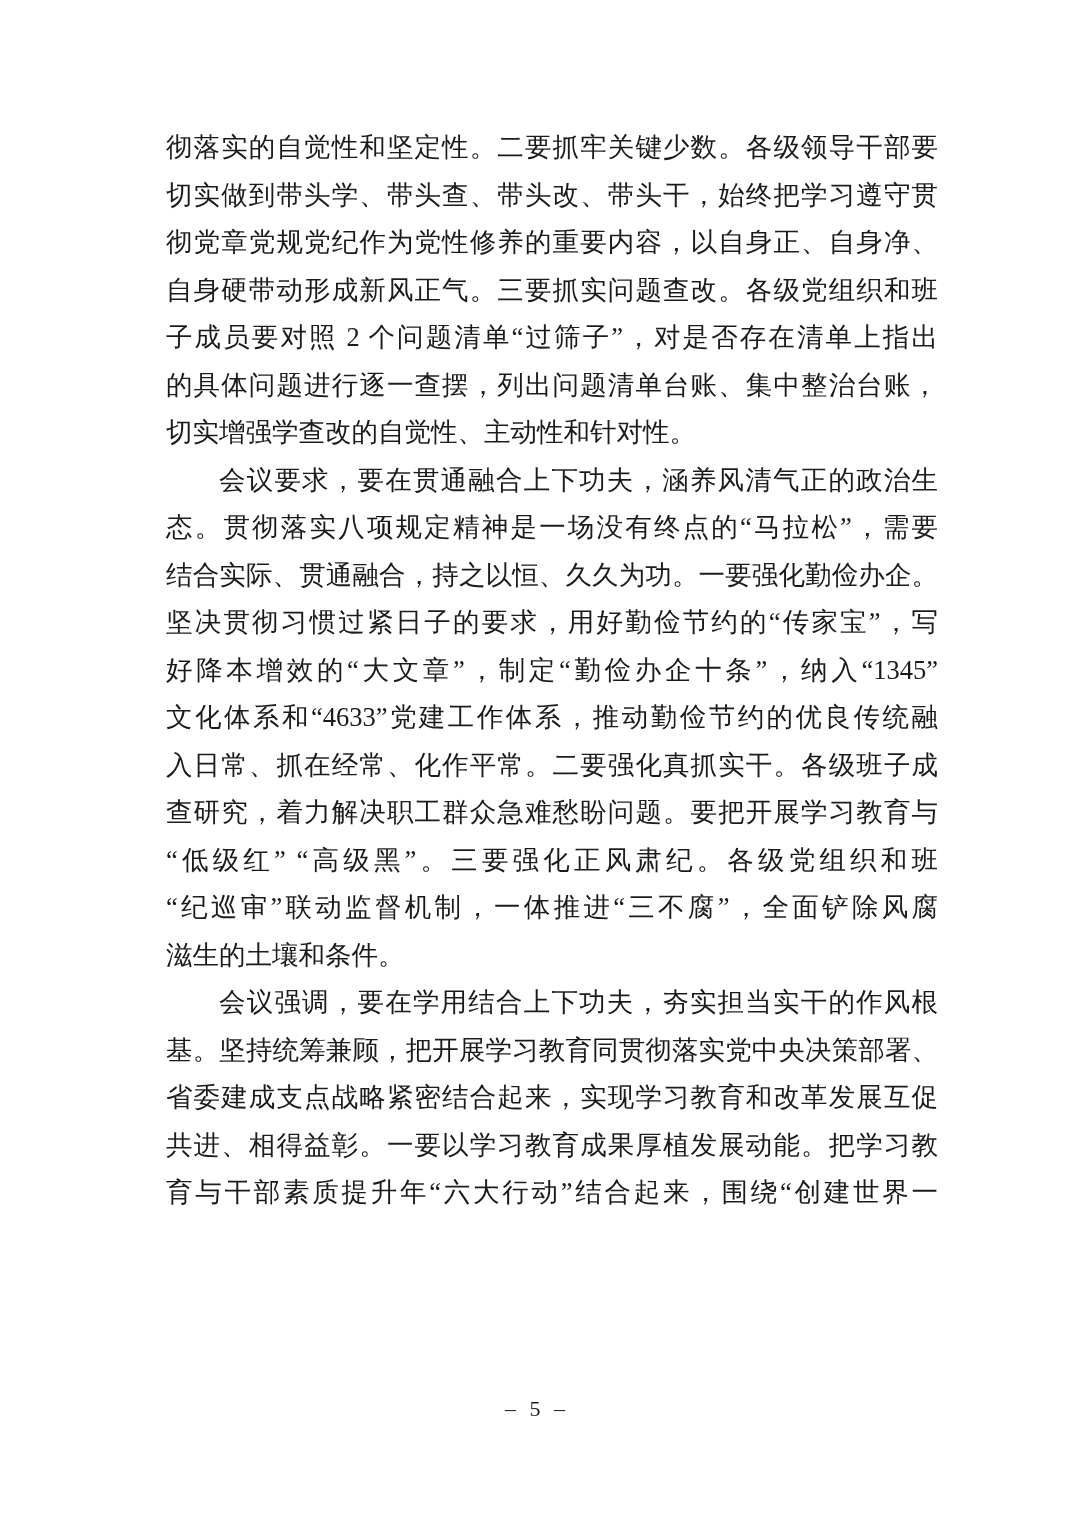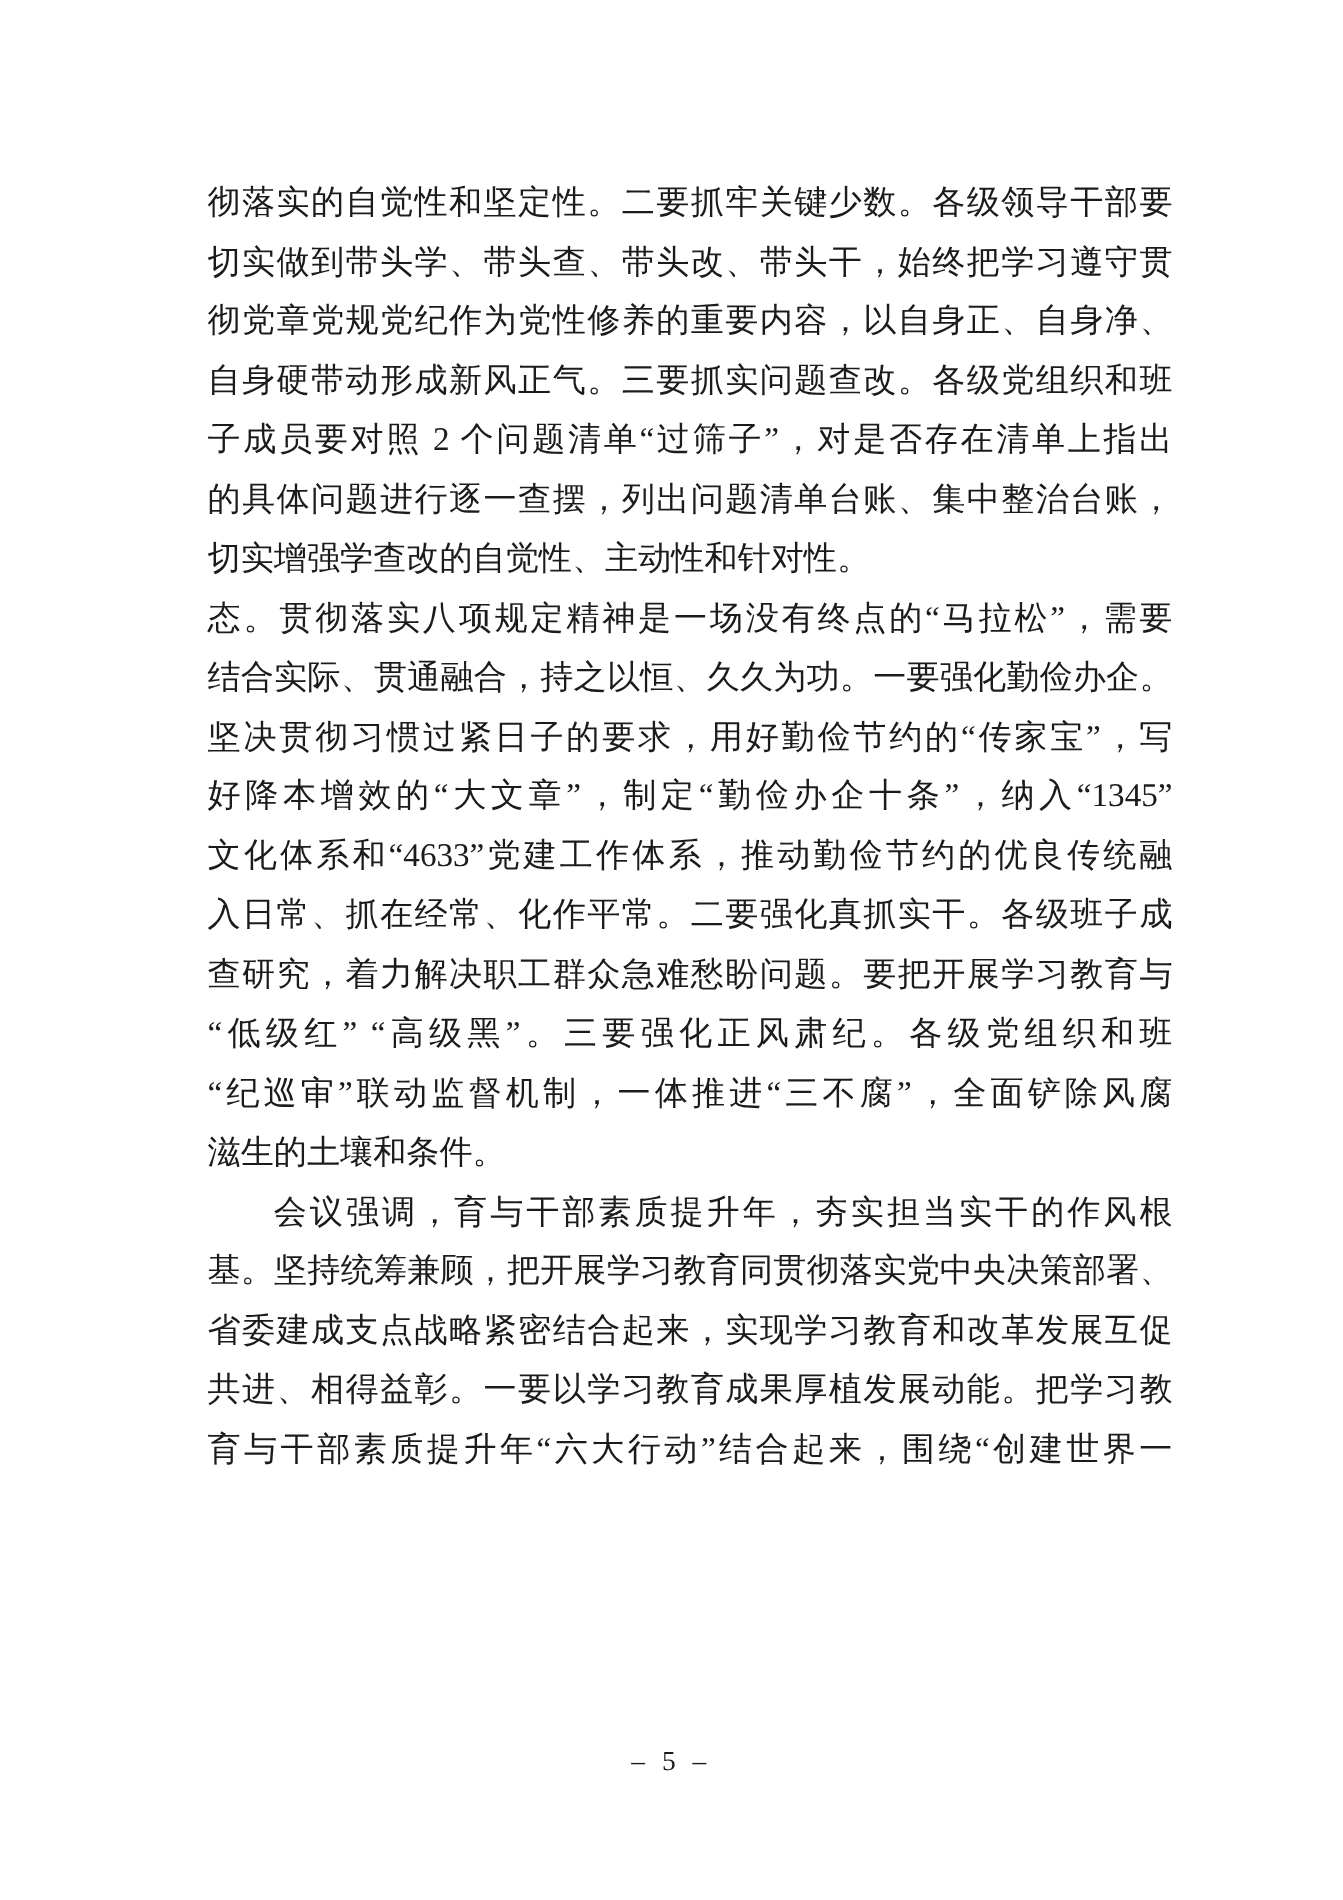--- a/index.html
+++ b/index.html
@@ -12,21 +12,21 @@
     width: 1074px;
     height: 1520px;
     background: #ffffff;
     font-family: "Liberation Serif", "DejaVu Serif", serif;
     color: #1b1b1b;
     overflow: hidden;
   }
   .doc-body {
     position: absolute;
     left: 166px;
-    top: 138px;
+    top: 124px;
     width: 772px;
   }
   .paragraph {
     margin: 0;
     padding: 0;
   }
   .text-line {
     height: 47.5px;
     line-height: 47.5px;
     font-size: 26.5px;
@@ -60,33 +60,34 @@
       <div class="paragraph">
         <div class="text-line">彻落实的自觉性和坚定性。二要抓牢关键少数。各级领导干部要</div>
         <div class="text-line">切实做到带头学、带头查、带头改、带头干，始终把学习遵守贯</div>
         <div class="text-line">彻党章党规党纪作为党性修养的重要内容，以自身正、自身净、</div>
         <div class="text-line">自身硬带动形成新风正气。三要抓实问题查改。各级党组织和班</div>
         <div class="text-line">子成员要对照 2 个问题清单“过筛子”，对是否存在清单上指出</div>
         <div class="text-line">的具体问题进行逐一查摆，列出问题清单台账、集中整治台账，</div>
         <div class="text-line short-last">切实增强学查改的自觉性、主动性和针对性。</div>
       </div>
       <div class="paragraph">
+        <div class="text-line indent">会议要求，要在贯通融合上下功夫，涵养风清气正的政治生</div>
         <div class="text-line">态。贯彻落实八项规定精神是一场没有终点的“马拉松”，需要</div>
         <div class="text-line">结合实际、贯通融合，持之以恒、久久为功。一要强化勤俭办企。</div>
         <div class="text-line">坚决贯彻习惯过紧日子的要求，用好勤俭节约的“传家宝”，写</div>
         <div class="text-line">好降本增效的“大文章”，制定“勤俭办企十条”，纳入“1345”</div>
         <div class="text-line">文化体系和“4633”党建工作体系，推动勤俭节约的优良传统融</div>
         <div class="text-line">入日常、抓在经常、化作平常。二要强化真抓实干。各级班子成</div>
         <div class="text-line">查研究，着力解决职工群众急难愁盼问题。要把开展学习教育与</div>
         <div class="text-line">“低级红” “高级黑”。三要强化正风肃纪。各级党组织和班</div>
         <div class="text-line">“纪巡审”联动监督机制，一体推进“三不腐”，全面铲除风腐</div>
         <div class="text-line short-last">滋生的土壤和条件。</div>
       </div>
       <div class="paragraph">
-        <div class="text-line indent">会议强调，育与干部素质提升年，夯实担当实干的作风根</div>
+        <div class="text-line indent">会议强调，要在学用结合上下功夫，夯实担当实干的作风根</div>
         <div class="text-line">基。坚持统筹兼顾，把开展学习教育同贯彻落实党中央决策部署、</div>
         <div class="text-line">省委建成支点战略紧密结合起来，实现学习教育和改革发展互促</div>
         <div class="text-line">共进、相得益彰。一要以学习教育成果厚植发展动能。把学习教</div>
         <div class="text-line">育与干部素质提升年“六大行动”结合起来，围绕“创建世界一</div>
       </div>
     </div>
   <div class="footer">– 5 –</div>
 </div>
 
 </body></html>

